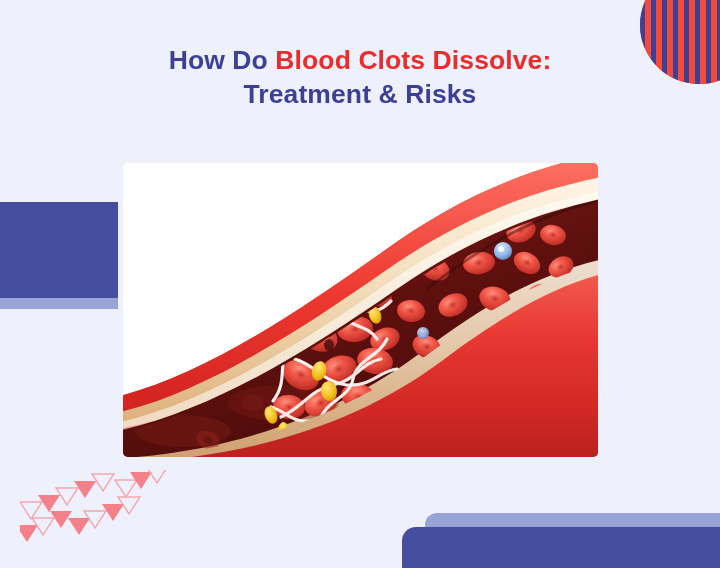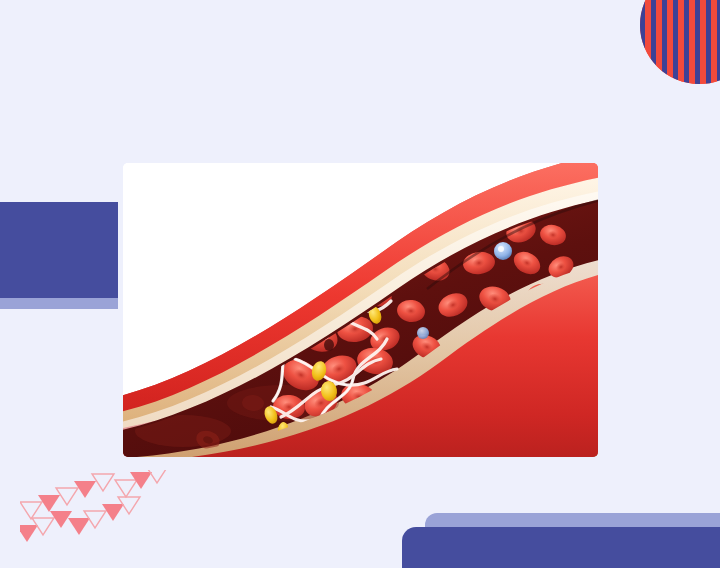--- a/index.html
+++ b/index.html
@@ -105,20 +105,24 @@
         <polygon points="12,48 34,48 23,65" fill="none" stroke="#f4a6ad" stroke-width="1.4"></polygon>
         <polygon points="30,41 52,41 41,58" fill="#f4808a"></polygon>
         <polygon points="48,48 70,48 59,65" fill="#f4808a"></polygon>
         <polygon points="64,41 86,41 75,58" fill="none" stroke="#f4a6ad" stroke-width="1.4"></polygon>
         <polygon points="82,34 104,34 93,51" fill="#f4808a"></polygon>
         <polygon points="98,27 120,27 109,44" fill="none" stroke="#f4a6ad" stroke-width="1.4"></polygon>
       </g>
     </svg>
   </div>
 
+  <div class="title-wrap">
+    <div class="title-line"><span>How Do </span><span class="red">Blood Clots Dissolve:</span></div>
+    <div class="title-line">Treatment &amp; Risks</div>
+  </div>
 
   <div class="photo-card">
     <svg class="vessel-svg" viewBox="0 0 475 294">
       <defs>
 
         <linearGradient id="outerG" x1="0" y1="0" x2="0" y2="1">
           <stop offset="0%" stop-color="#f4564a"></stop>
           <stop offset="35%" stop-color="#e8302b"></stop>
           <stop offset="75%" stop-color="#cf201f"></stop>
           <stop offset="100%" stop-color="#b71a1a"></stop>

